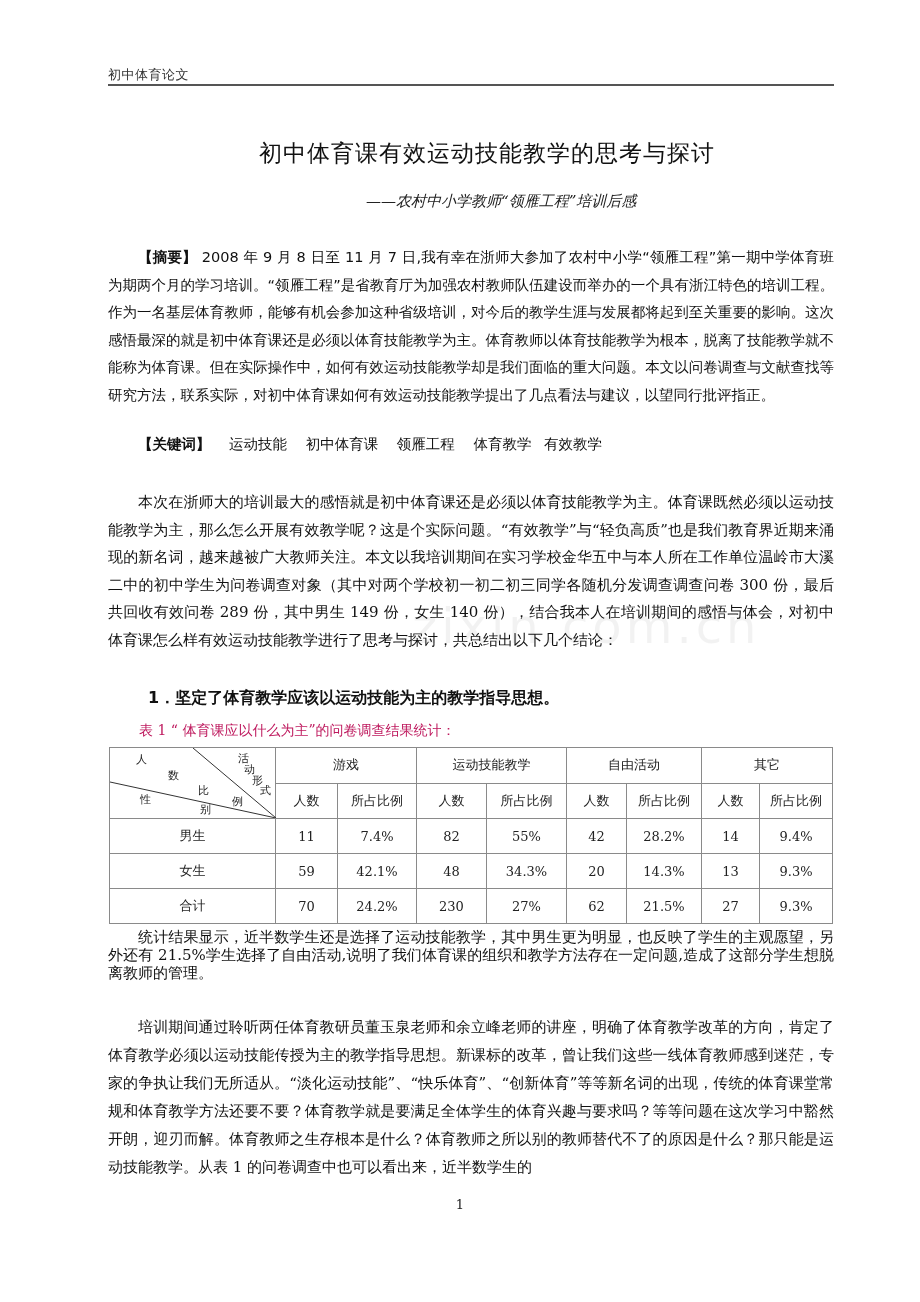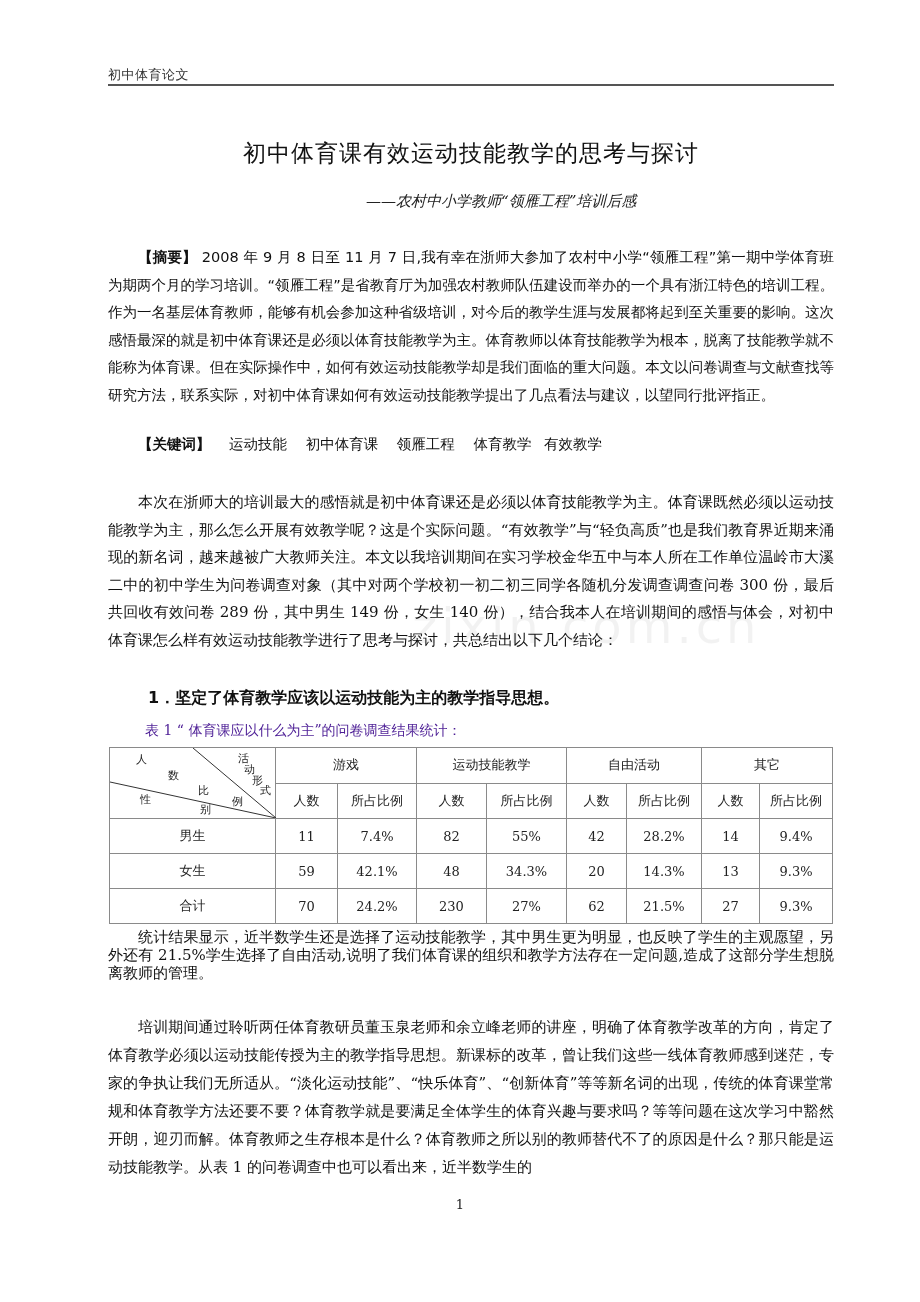--- a/index.html
+++ b/index.html
@@ -5,40 +5,40 @@
     html, body { margin: 0; padding: 0; background: #ffffff; }
     body { width: 920px; height: 1302px; position: relative; overflow: hidden;
            font-family: "DejaVu Serif", "Liberation Serif", serif; color: #111; }
     .page { position: absolute; left: 0; top: 0; width: 920px; height: 1302px; }
 
     .running-head { position: absolute; left: 108px; top: 66px; font-size: 13px; color: #333;
                     font-family: "DejaVu Serif", serif; letter-spacing: 0.5px; }
     .head-rule { position: absolute; left: 108px; top: 84px; width: 726px; height: 0;
                  border-top: 2px solid #555; }
 
-    .title { position: absolute; left: 108px; width: 726px; top: 138px; text-align: center;
+    .title { position: absolute; left: 124px; width: 726px; top: 138px; text-align: center;
              font-family: "DejaVu Sans", sans-serif; font-size: 23px; color: #111; letter-spacing: 1px; }
     .subtitle { position: absolute; left: 366px; top: 192px; font-size: 15px; font-style: italic;
                 color: #222; font-family: "DejaVu Serif", serif; text-align: right; }
 
     .para { position: absolute; left: 108px; width: 726px; font-size: 15px; text-align: justify;
             text-align-last: left; }
     .abstract { top: 244px; line-height: 27.5px; font-family: "DejaVu Sans", sans-serif; font-size: 14.5px; }
     .abstract .lead { text-indent: 30px; }
     .kw { position: absolute; left: 138px; top: 435px; font-family: "DejaVu Sans", sans-serif;
           font-size: 14.5px; }
     .kw span + span { margin-left: 14px; }
     .bold-label { font-weight: bold; }
 
     .body1 { top: 489px; line-height: 27.5px; }
     .indent { text-indent: 30px; }
 
     .section-head { position: absolute; left: 148px; top: 688px; font-family: "DejaVu Sans", sans-serif;
                     font-size: 16px; font-weight: bold; }
-    .table-caption { position: absolute; left: 145px; top: 722px; font-size: 14px; color: #4c1d95; }
+    .table-caption { position: absolute; left: 139px; top: 722px; font-size: 14px; color: #be185d; }
 
     table.survey { position: absolute; left: 109px; top: 747px; width: 723px; border-collapse: collapse;
                    font-size: 13px; color: #222; table-layout: fixed; }
     table.survey td { border: 1px solid #8a8a8a; text-align: center; padding: 0; }
     .diag { position: relative; height: 70px; }
     .diag svg { position: absolute; left: 0; top: 0; }
     .diag .t { position: absolute; font-size: 11px; color: #222; }
 
     .body2 { top: 928px; line-height: 18px; }
     .body3 { top: 1013px; line-height: 28px; }

